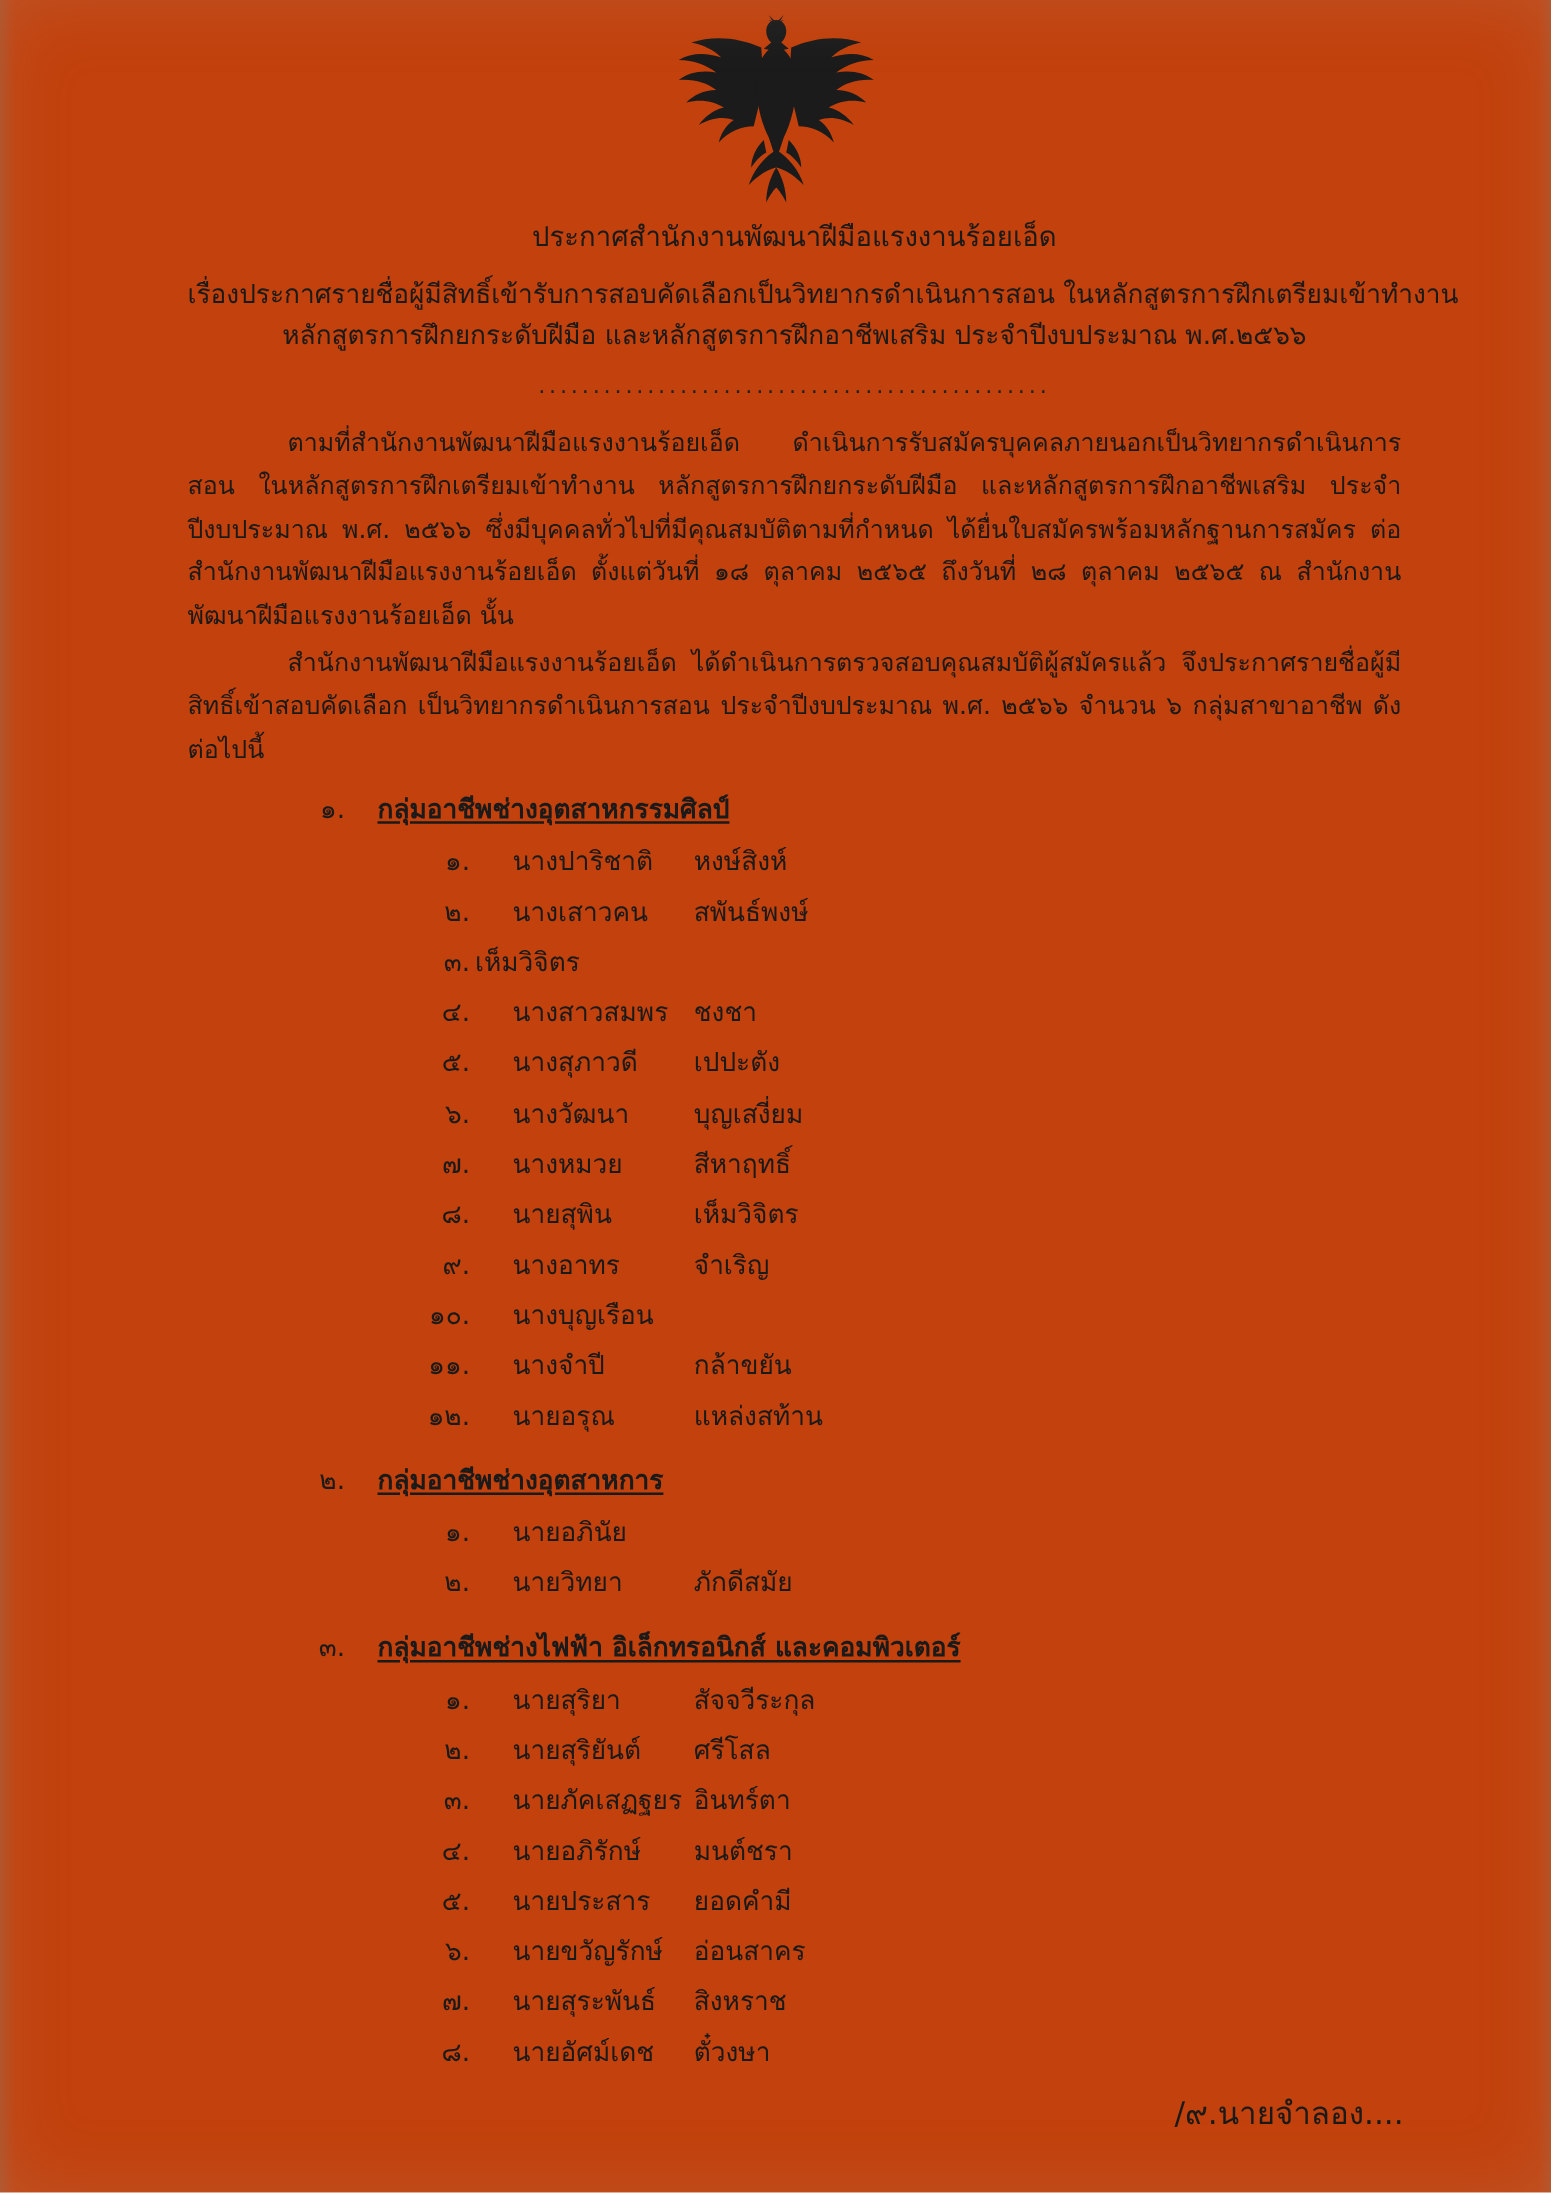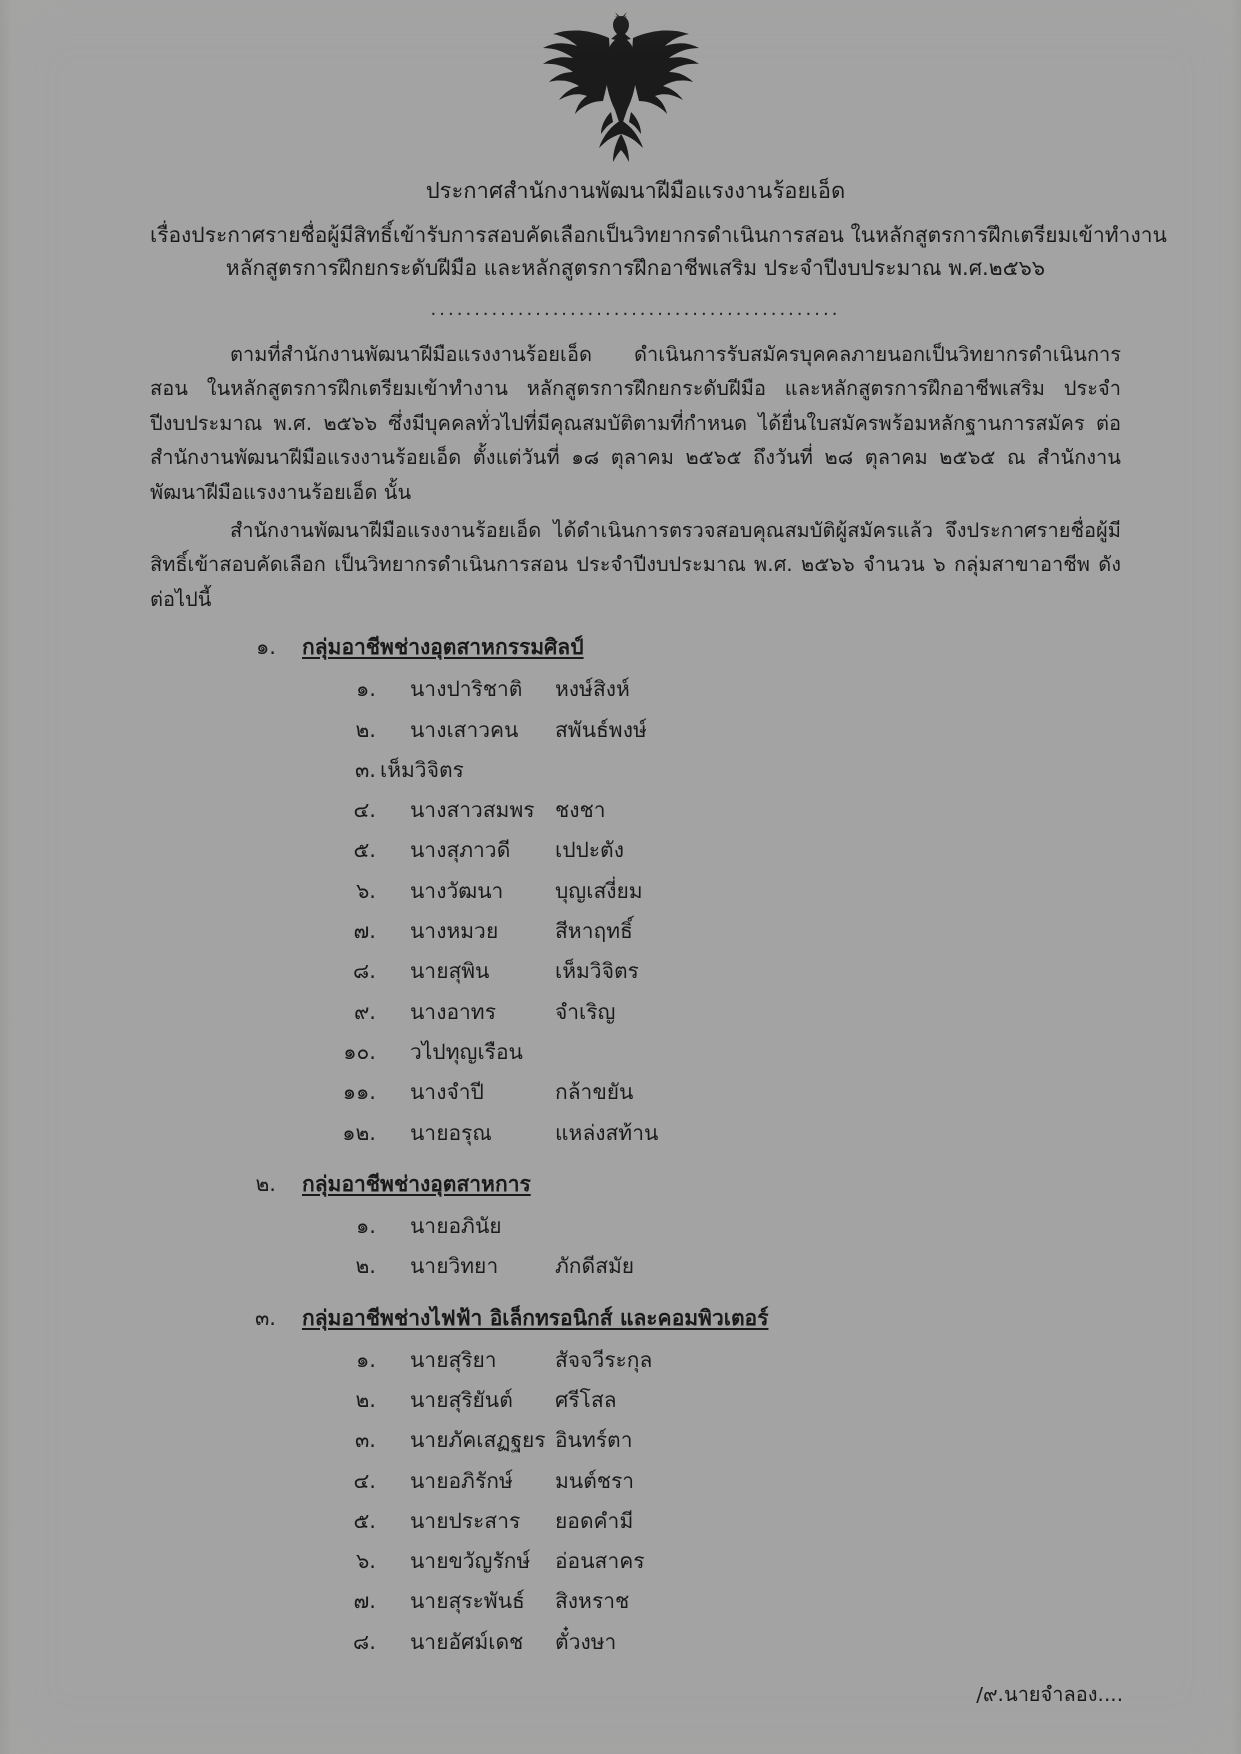--- a/index.html
+++ b/index.html
@@ -9,21 +9,21 @@
   }
   body {
     font-family: "DejaVu Sans", sans-serif;
     color: #1a1a1a;
   }
   .page {
     position: relative;
     width: 1241px;
     height: 1754px;
     margin: 0 auto;
-    background: #a3a3a3;
+    background: #c2410c;
     overflow: hidden;
   }
   
   .page::after {
     content: "";
     position: absolute;
     inset: 0;
     pointer-events: none;
     box-shadow: inset 0 0 60px rgba(180,180,170,0.18);
   }
@@ -145,21 +145,21 @@
     box-sizing: border-box;
   }
   .person .psurname {
     flex: 1;
   }
 
   .footer-note {
     position: absolute;
     right: 118px;
     bottom: 44px;
-    font-size: 20px;
+    font-size: 25px;
   }
 </style>
 </head>
 <body>
 
 <div class="page">
   <div class="edge-left"></div>
   <div class="edge-right"></div>
 
   <svg class="emblem" viewBox="0 0 180 160" aria-hidden="true">
@@ -247,21 +247,21 @@
           <span class="pname">นายสุพิน</span>
           <span class="psurname">เห็มวิจิตร</span>
         </li>
         <li class="person">
           <span class="pnum">๙.</span>
           <span class="pname">นางอาทร</span>
           <span class="psurname">จำเริญ</span>
         </li>
         <li class="person">
           <span class="pnum">๑๐.</span>
-          <span class="pname">วไปทุญเรือน</span>
+          <span class="pname">นางบุญเรือน</span>
         </li>
         <li class="person">
           <span class="pnum">๑๑.</span>
           <span class="pname">นางจำปี</span>
           <span class="psurname">กล้าขยัน</span>
         </li>
         <li class="person">
           <span class="pnum">๑๒.</span>
           <span class="pname">นายอรุณ</span>
           <span class="psurname">แหล่งสท้าน</span>

